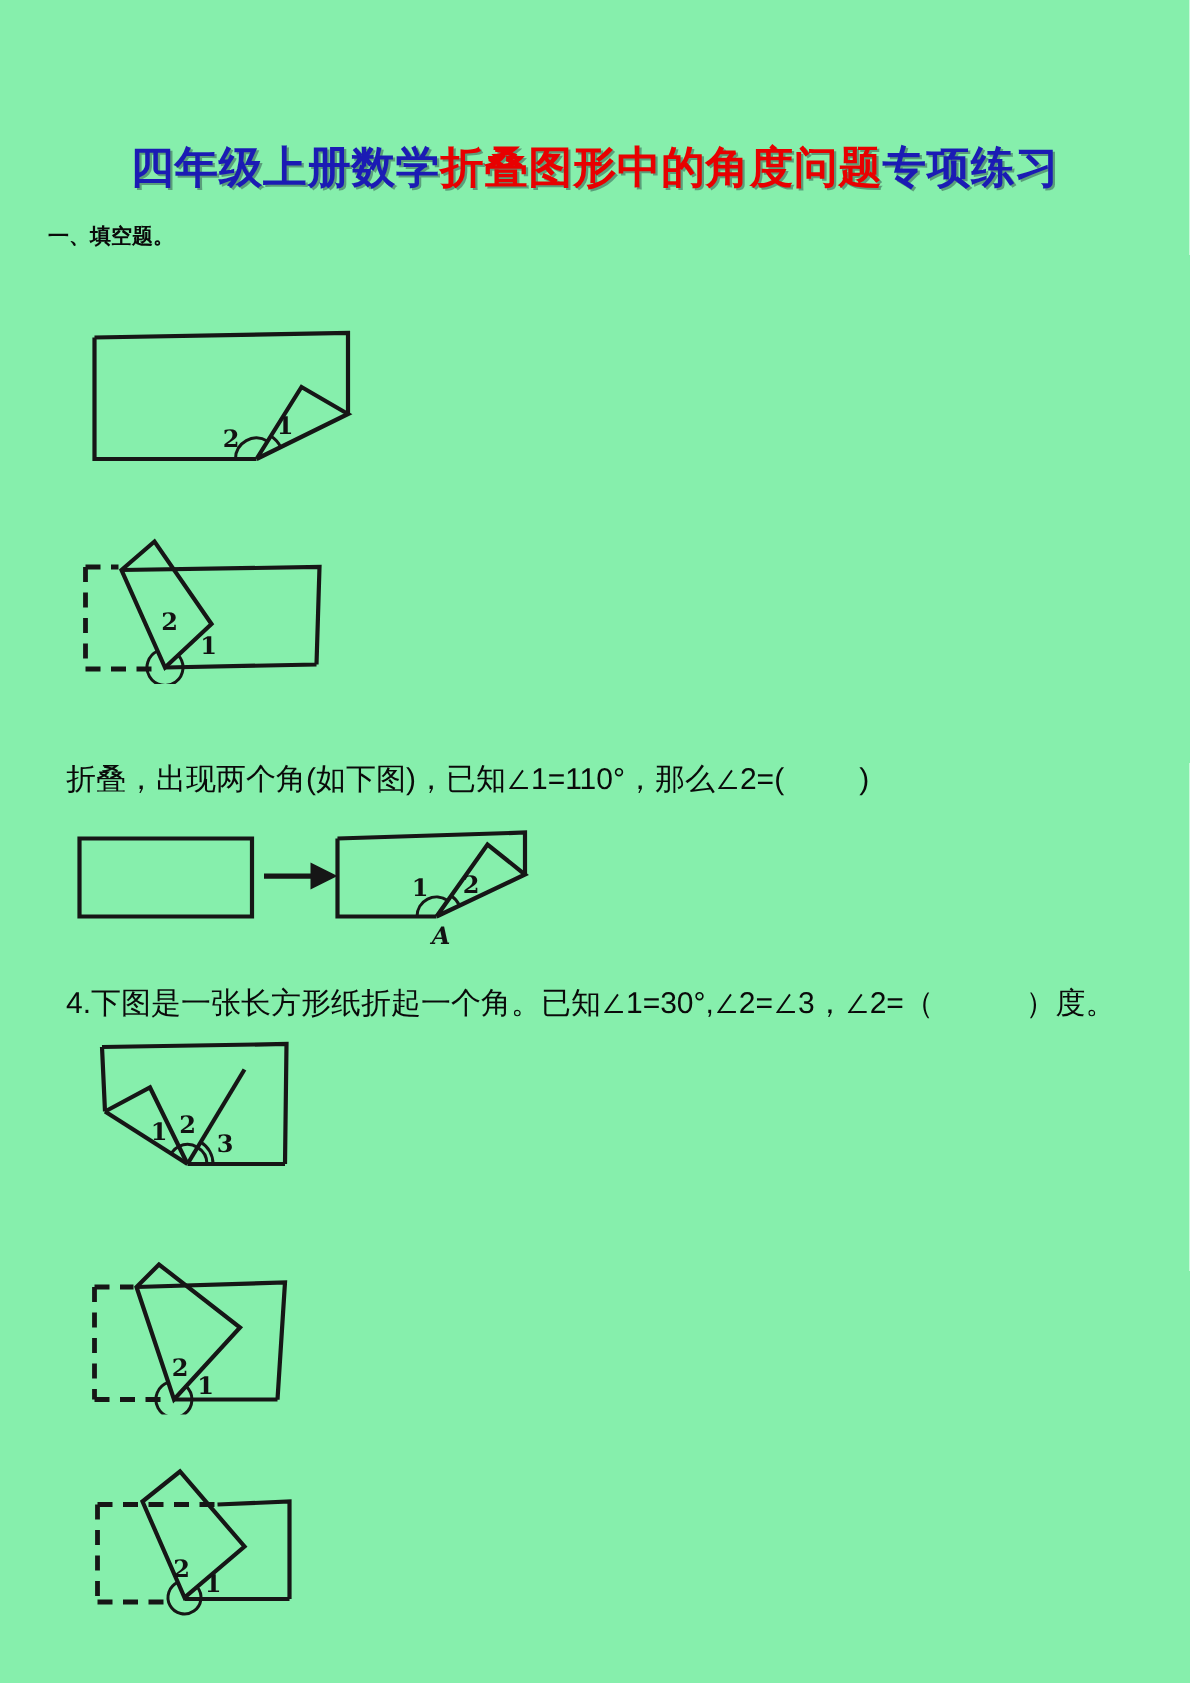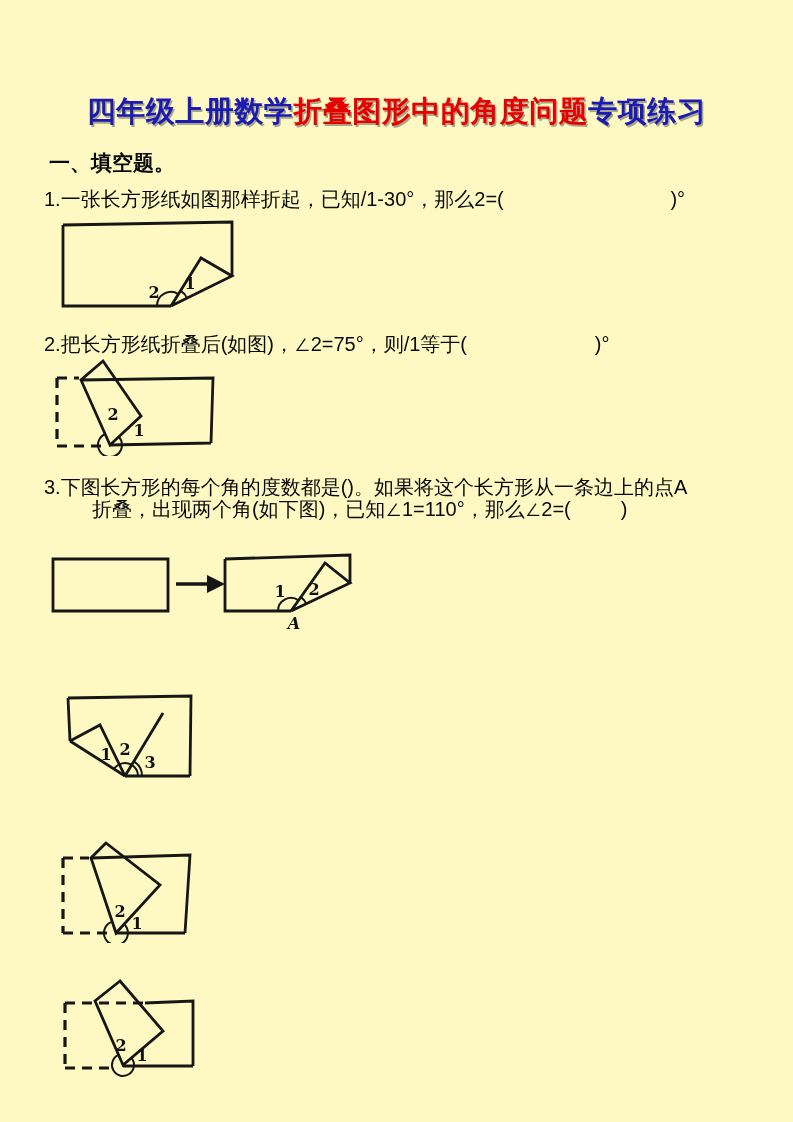--- a/index.html
+++ b/index.html
@@ -1,42 +1,42 @@
 <!DOCTYPE html>
 <html><head>
 <meta charset="utf-8">
 <style>
   * { box-sizing: border-box; }
   html, body { margin: 0; padding: 0; background: #ffffff; }
   .page {
     position: relative;
     width: 793px;
     height: 1122px;
-    background: #fef9c3;
+    background: #86efac;
     font-family: "Liberation Sans", sans-serif;
     color: #0c0c0c;
     overflow: hidden;
   }
   .title {
     position: absolute;
     top: 92px;
     left: 0;
     width: 100%;
     text-align: center;
     font-size: 29px;
     font-weight: bold;
     letter-spacing: 0.5px;
     white-space: nowrap;
     text-shadow: 1.5px 1.5px 0 rgba(10,10,30,0.35);
   }
   .section-heading {
     position: absolute;
-    left: 49px;
+    left: 32px;
     top: 149px;
-    font-size: 21px;
+    font-size: 14px;
     font-weight: bold;
     color: #0a0a0a;
   }
   .qline {
     position: absolute;
     left: 44px;
     font-size: 20px;
     line-height: 27px;
     color: #0a0a0a;
     white-space: pre;
@@ -75,63 +75,61 @@
 <body>
 
 <div class="page">
 
   <div class="title">
     <span style="color: rgb(27, 27, 180);">四年级上册数学</span><span style="color: rgb(232, 0, 0);">折叠图形中的角度问题</span><span style="color: rgb(27, 27, 180);">专项练习</span>
   </div>
 
   <div class="section-heading">一、填空题。</div>
 
-  <div class="qline" style="top:186px;">1.一张长方形纸如图那样折起，已知/1-30°，那么2=(                              )°</div>
   <div class="fig" style="left:60px; top:218px;">
     <svg width="178" height="92" viewBox="0 0 178 92">
       <path class="stroke" d="M3,7 L172,4 L172,58 M3,7 L3,88 L111,88"></path>
       <path class="stroke" d="M111,88 L141,40 L172,58 L111,88"></path>
       <path class="arc" d="M97,88 A14,14 0 0 1 118.4,76.1"></path>
       <path class="arc" d="M120.5,72.7 A18,18 0 0 1 127.1,80.1"></path>
       <text class="fig-label" x="94" y="80">2</text>
       <text class="fig-label" x="130" y="71">1</text>
     </svg>
   </div>
 
-  <div class="qline" style="top:331px;">2.把长方形纸折叠后(如图)，∠2=75°，则/1等于(                       )°</div>
   <div class="fig" style="left:53px; top:356px;">
     <svg width="195" height="100" viewBox="0 0 195 100">
       <path class="dashed" d="M4,22 V90 M4,22 H26 M4,90 H54"></path>
       <path class="stroke" d="M28,24 L160,22 L158,87 M57,89 L158,87"></path>
       <path class="stroke" d="M50,5 L28,24 L57,89 L88,60 Z"></path>
       <path class="arc" d="M52.1,78 A12,12 0 1 0 65.8,80.8"></path>
       <text class="fig-label" x="60" y="64">2</text>
       <text class="fig-label" x="86" y="80">1</text>
     </svg>
   </div>
 
-  <div class="qline" style="top:474px;">3.下图长方形的每个角的度数都是()。如果将这个长方形从一条边上的点A</div>
-  <div class="qline" style="top:496px;margin-left:48px;">折叠，出现两个角(如下图)，已知∠1=110°，那么∠2=(         )</div>
+  <div class="qline" style="top:507px;">折叠，出现两个角(如下图)，已知∠1=110°，那么∠2=(         )</div>
   <div class="fig" style="left:51px; top:551px;">
     <svg width="318" height="84" viewBox="0 0 318 84">
       <path class="stroke" d="M2,8 H117 V60 H2 Z"></path>
       <g>
         <path class="stroke" style="stroke-width:3.5" d="M125,33 H158"></path>
         <polygon class="arrow-head" points="156,24 174,33 156,42"></polygon>
       </g>
       <path class="stroke" d="M174,8 L299,4 L299,32 M174,8 L174,60 H240"></path>
       <path class="stroke" d="M240,60 L274,12 L299,32 L240,60"></path>
       <path class="arc" d="M227,60 A13,13 0 0 1 247.5,49.4"></path>
       <path class="arc" d="M249.8,46.1 A17,17 0 0 1 255.4,52.7"></path>
       <text class="fig-label" x="229" y="46">1</text>
       <text class="fig-label" x="263" y="44">2</text>
       <text class="fig-label italic" x="243" y="78">A</text>
     </svg>
   </div>
 
+  <div class="qline" style="top:656px;">4.下图是一张长方形纸折起一个角。已知∠1=30°,∠2=∠3，∠2=（           ）度。</div>
   <div class="fig" style="left:64px; top:692px;">
     <svg width="172" height="94" viewBox="0 0 172 94">
       <path class="stroke" d="M4,6 L127,4 L126,84 M61,84 H126 M4,6 L6,49"></path>
       <path class="stroke" d="M6,49 L61,84"></path>
       <path class="stroke" d="M6,49 L36,33 L61,84"></path>
       <path class="stroke" d="M61,84 L99,21"></path>
       <path class="arc" d="M50,77 A13,13 0 0 1 55.3,72.3"></path>
       <path class="arc" d="M55.3,72.3 A13,13 0 0 1 67.7,72.9"></path>
       <path class="arc" d="M67.7,72.9 A13,13 0 0 1 74,84"></path>
       <path class="arc" d="M69.8,69.4 A17,17 0 0 1 78,84"></path>

